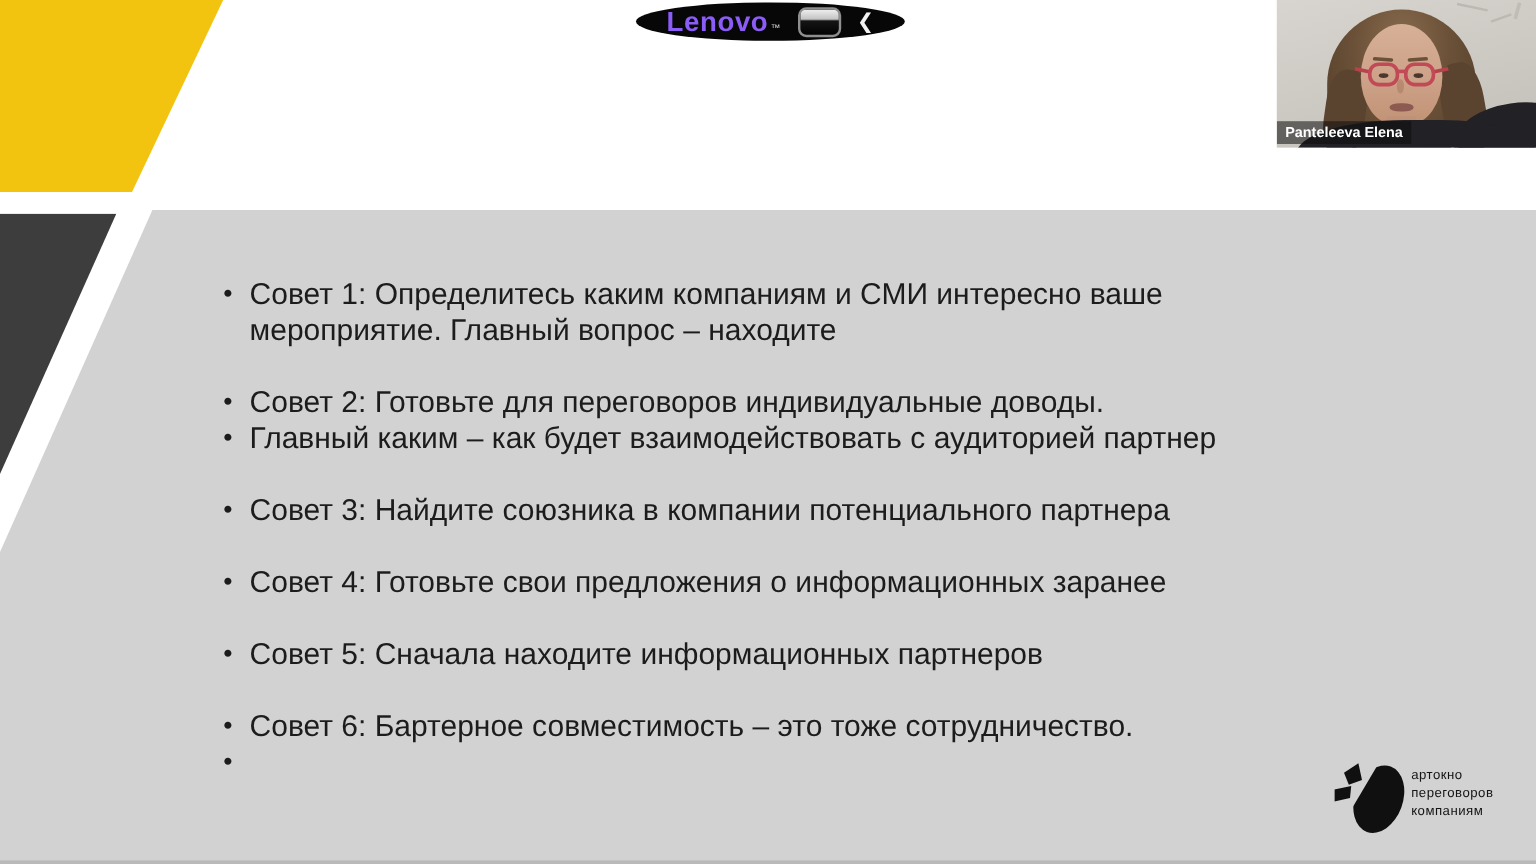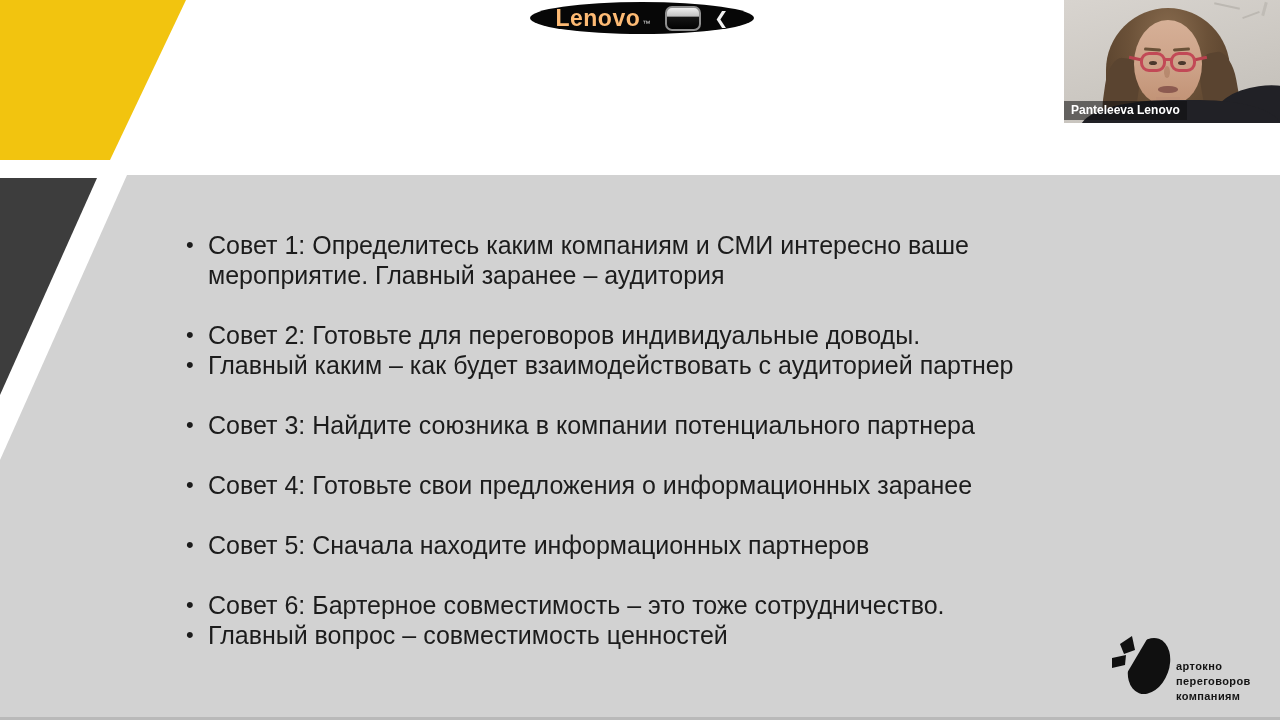--- a/index.html
+++ b/index.html
@@ -20,21 +20,21 @@
   .bullets{position:absolute;left:185px;top:230px;width:900px;font-size:25px;line-height:30px;color:#1c1c1c;}
   .bullet-group{margin:0 0 30px 0;padding:0;}
   .bullet-group:last-child{margin-bottom:0;}
   .bullets ul{margin:0;padding:0;list-style:none;}
   .bullets li{position:relative;padding-left:23px;}
   .bullets .marker{position:absolute;left:1px;top:0;font-size:22px;}
 
   
   .lenovo-pill{position:absolute;left:530px;top:2px;width:224px;height:32px;background:#070707;
     border-radius:50%;display:flex;align-items:center;justify-content:center;}
-  .lenovo-text{color:#fdba74;font-weight:bold;font-size:23px;letter-spacing:.5px;}
+  .lenovo-text{color:#8b5cf6;font-weight:bold;font-size:23px;letter-spacing:.5px;}
   .lenovo-tm{color:#dddddd;font-size:8px;margin:10px 0 0 2px;}
   .shutter-icon{width:36px;height:25px;margin-left:15px;border-radius:7px;border:2px solid #8f8f8f;
     background:linear-gradient(180deg,#efefef 0%,#c3c3c3 38%,#151515 45%,#020202 100%);box-sizing:border-box;}
   .pill-chevron{color:#f2f2f2;font-size:17px;margin-left:13px;font-family:"DejaVu Sans",sans-serif;font-weight:bold;}
 
   
   .webcam{position:absolute;left:1064px;top:0;width:216px;height:123px;overflow:hidden;
     background:linear-gradient(165deg,#d8d4cf 0%,#cbc7c1 60%,#c2beb8 100%);}
   .webcam .mark1{position:absolute;left:150px;top:5px;width:26px;height:2px;background:#bcb8b2;transform:rotate(12deg);}
   .webcam .mark2{position:absolute;left:178px;top:14px;width:18px;height:2px;background:#bcb8b2;transform:rotate(-20deg);}
@@ -61,35 +61,35 @@
   .mouth{position:absolute;left:94px;top:86px;width:20px;height:7px;background:#8c5a50;border-radius:45%;}
   .neck{position:absolute;left:92px;top:97px;width:24px;height:16px;background:#c09177;}
   .shoulder-r{position:absolute;left:150px;top:86px;width:96px;height:48px;background:#212126;border-radius:50% 50% 0 0;transform:rotate(-8deg);}
   .torso{position:absolute;left:16px;top:100px;width:200px;height:32px;background:#212126;border-radius:45% 40% 0 0/90% 80% 0 0;}
   .name-label{position:absolute;left:0;bottom:3px;padding:2px 7px;background:rgba(15,15,15,.55);
     color:#ffffff;font-size:12px;font-weight:600;line-height:1.25;}
 
   
   .footer-logo-mark{position:absolute;left:1112px;top:628px;width:62px;height:72px;}
   .footer-logo-text{position:absolute;left:1176px;top:639px;font-size:11px;line-height:15px;
-    color:#141414;letter-spacing:.4px;font-weight:bold;margin-top:20px;}
+    color:#141414;letter-spacing:.4px;font-weight:normal;}
 </style>
 </head>
 <body>
 
 <div class="stage">
 
   <div class="shape-yellow"></div>
   <div class="shape-dark"></div>
   <div class="slide"></div>
 
   <div class="bullets">
     <div class="bullet-group">
       <ul>
-        <li><span class="marker">•</span><span>Совет 1: Определитесь каким компаниям и СМИ интересно ваше мероприятие. Главный заранее – аудитория</span></li>
+        <li><span class="marker">•</span><span>Совет 1: Определитесь каким компаниям и СМИ интересно ваше мероприятие. Главный вопрос – находите</span></li>
       </ul>
     </div>
     <div class="bullet-group">
       <ul>
         <li><span class="marker">•</span><span>Совет 2: Готовьте для переговоров индивидуальные доводы.</span></li>
         <li><span class="marker">•</span><span>Главный каким – как будет взаимодействовать с аудиторией партнер</span></li>
       </ul>
     </div>
     <div class="bullet-group">
       <ul>
@@ -102,21 +102,21 @@
       </ul>
     </div>
     <div class="bullet-group">
       <ul>
         <li><span class="marker">•</span><span>Совет 5: Сначала находите информационных партнеров</span></li>
       </ul>
     </div>
     <div class="bullet-group">
       <ul>
         <li><span class="marker">•</span><span>Совет 6: Бартерное совместимость – это тоже сотрудничество.</span></li>
-        <li><span class="marker">•</span><span>Главный вопрос – совместимость ценностей</span></li>
+        <li><span class="marker">•</span></li>
       </ul>
     </div>
   </div>
 
   <div class="lenovo-pill">
     <span class="lenovo-text">Lenovo</span>
       <span class="lenovo-tm">™</span>
     <span class="shutter-icon"></span>
     <span class="pill-chevron">❮</span>
   </div>
@@ -136,21 +136,21 @@
     <div class="lens lens-l"></div>
     <div class="lens lens-r"></div>
     <div class="bridge"></div>
     <div class="eye eye-l"></div>
     <div class="eye eye-r"></div>
     <div class="nose-shadow"></div>
     <div class="mouth"></div>
     <div class="neck"></div>
     <div class="shoulder-r"></div>
     <div class="torso"></div>
-    <div class="name-label">Panteleeva Lenovo</div>
+    <div class="name-label">Panteleeva Elena</div>
   </div>
 
   <svg class="footer-logo-mark" viewBox="0 0 62 72">
     <ellipse cx="37" cy="38" rx="20" ry="29" transform="rotate(20 37 38)" fill="#101010"></ellipse>
     <line x1="8" y1="50" x2="34" y2="6" stroke="#d2d2d2" stroke-width="7"></line>
     <polygon points="8,16 20,8 23,22 12,26" fill="#101010"></polygon>
     <polygon points="0,30 14,27 13,37 0,40" fill="#101010"></polygon>
   </svg>
   <div class="footer-logo-text">
     <div>артокно</div>

